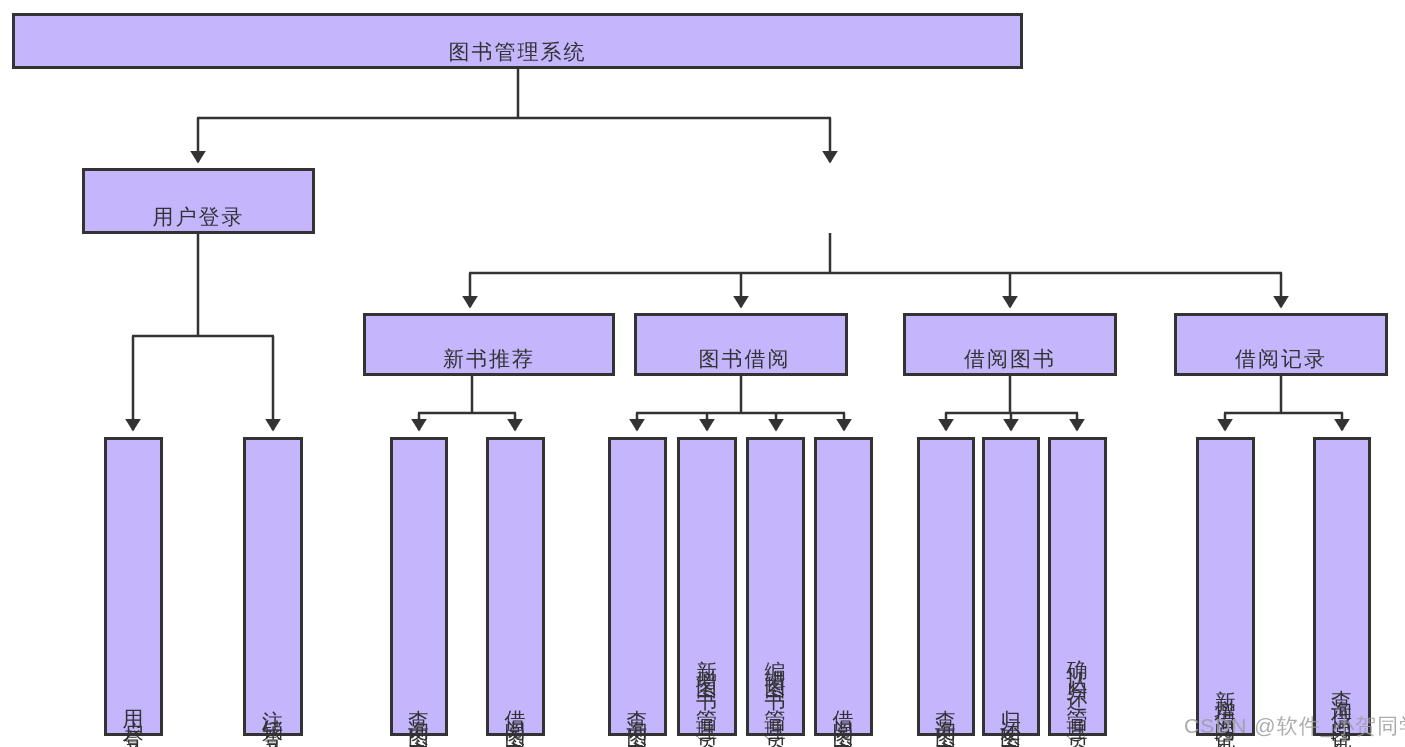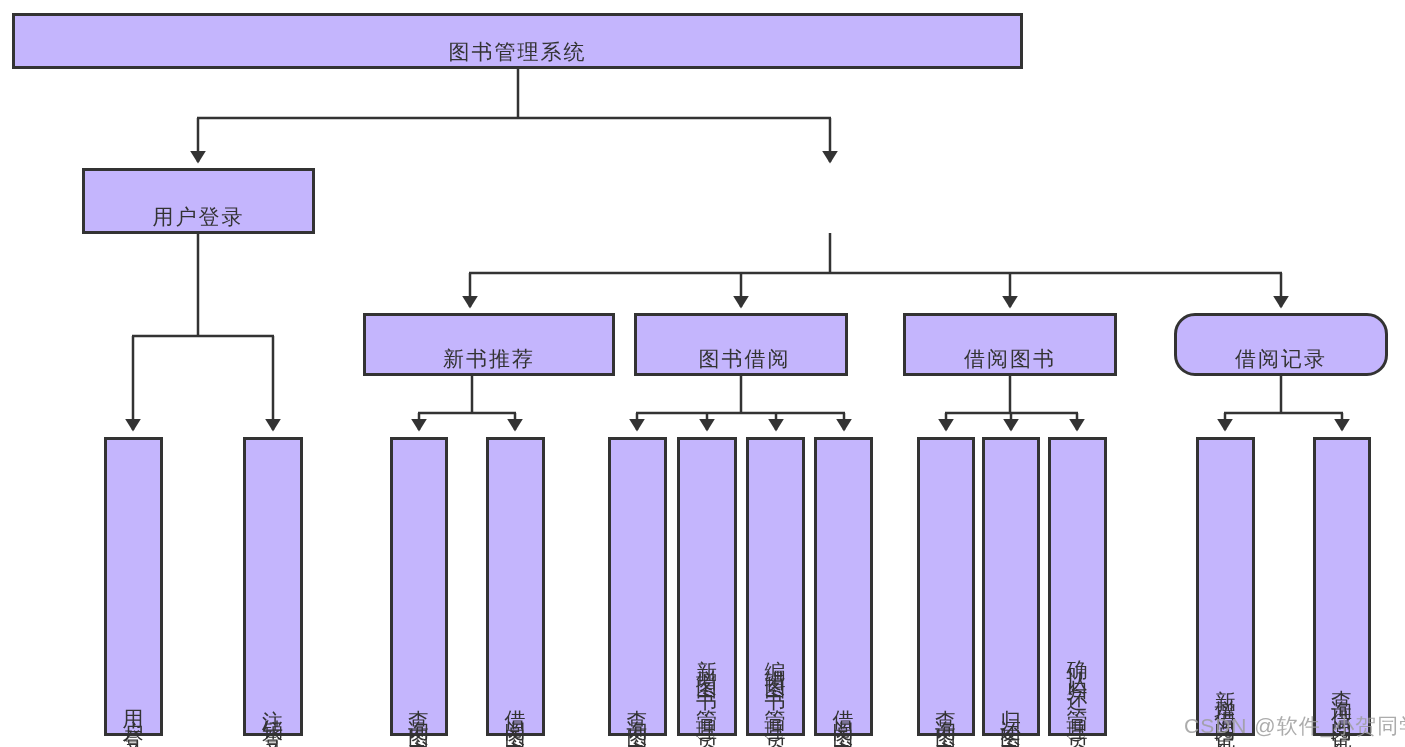--- a/index.html
+++ b/index.html
@@ -119,21 +119,21 @@
 
   <div class="box h" style="left:363px;top:313px;width:252px;height:63px;">
     <span>新书推荐</span>
   </div>
   <div class="box h" style="left:634px;top:313px;width:214px;height:63px;padding-left:7px;">
     <span>图书借阅</span>
   </div>
   <div class="box h" style="left:903px;top:313px;width:214px;height:63px;">
     <span>借阅图书</span>
   </div>
-  <div class="box h" style="left:1174px;top:313px;width:214px;height:63px;border-radius:21px;">
+  <div class="box h" style="left:1174px;top:313px;width:214px;height:63px;">
     <span>借阅记录</span>
   </div>
 
   <div class="box v" style="left:104px;width:59px;">
     <span class="vt">用户登录</span>
   </div>
   <div class="box v" style="left:243px;width:60px;">
     <span class="vt">注销登录</span>
   </div>
 

